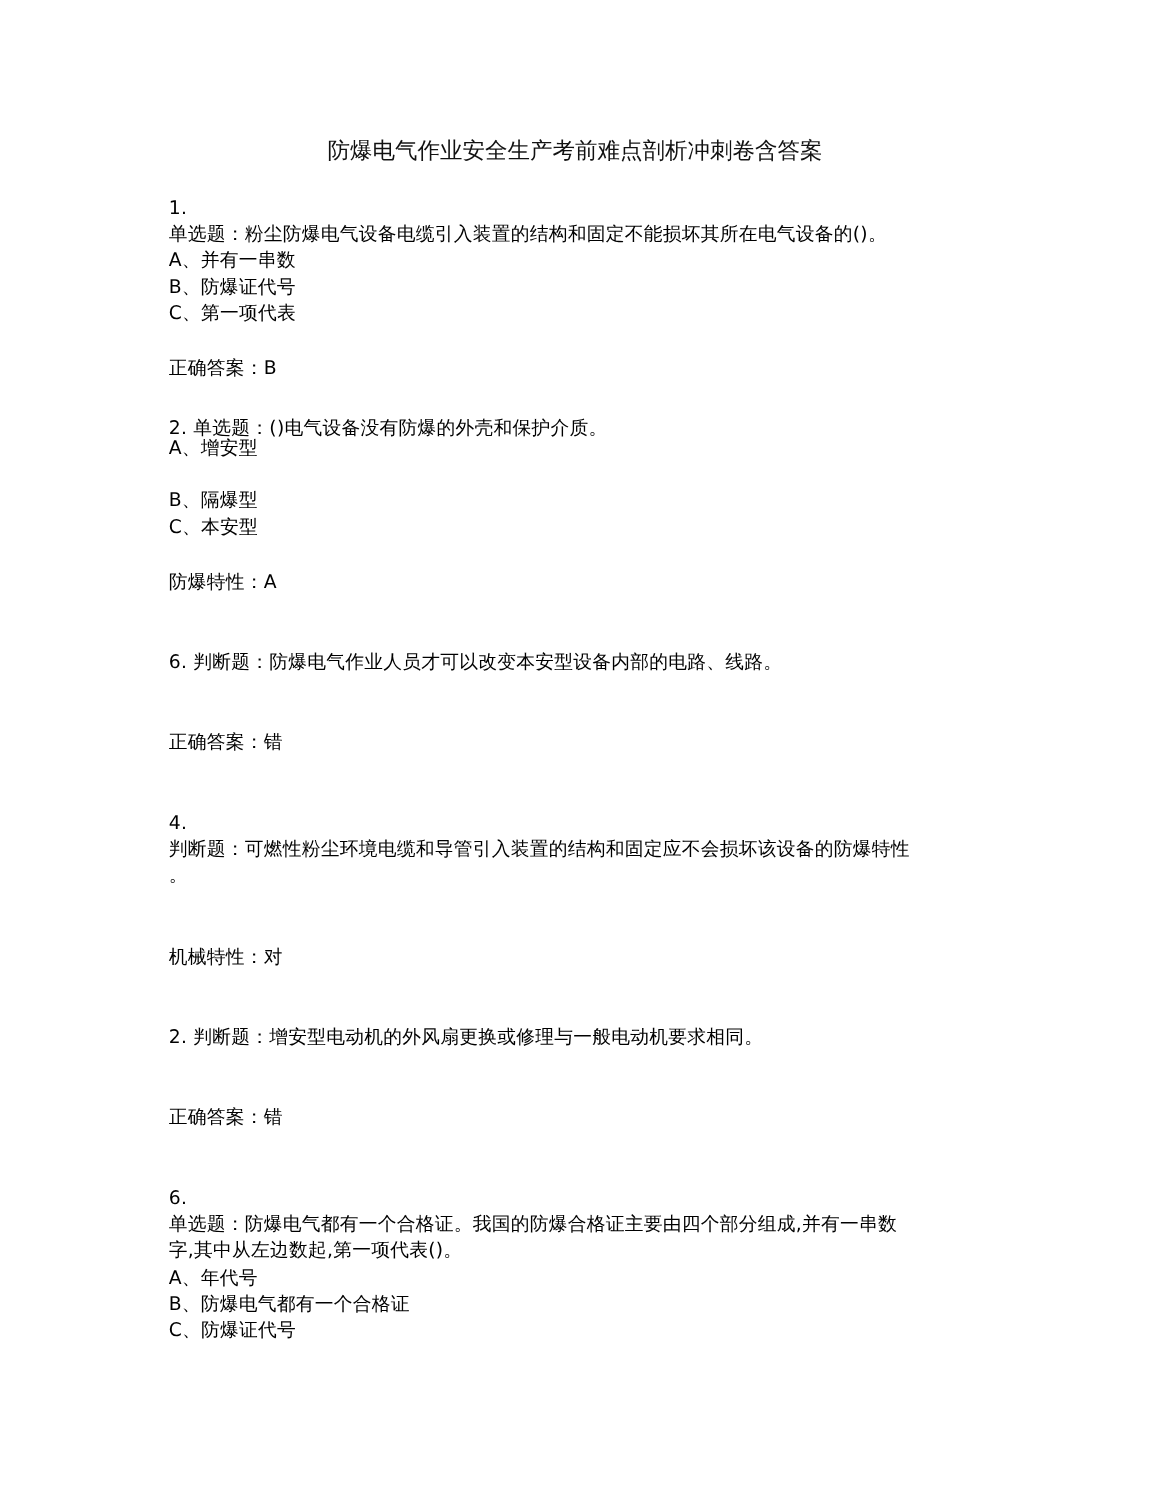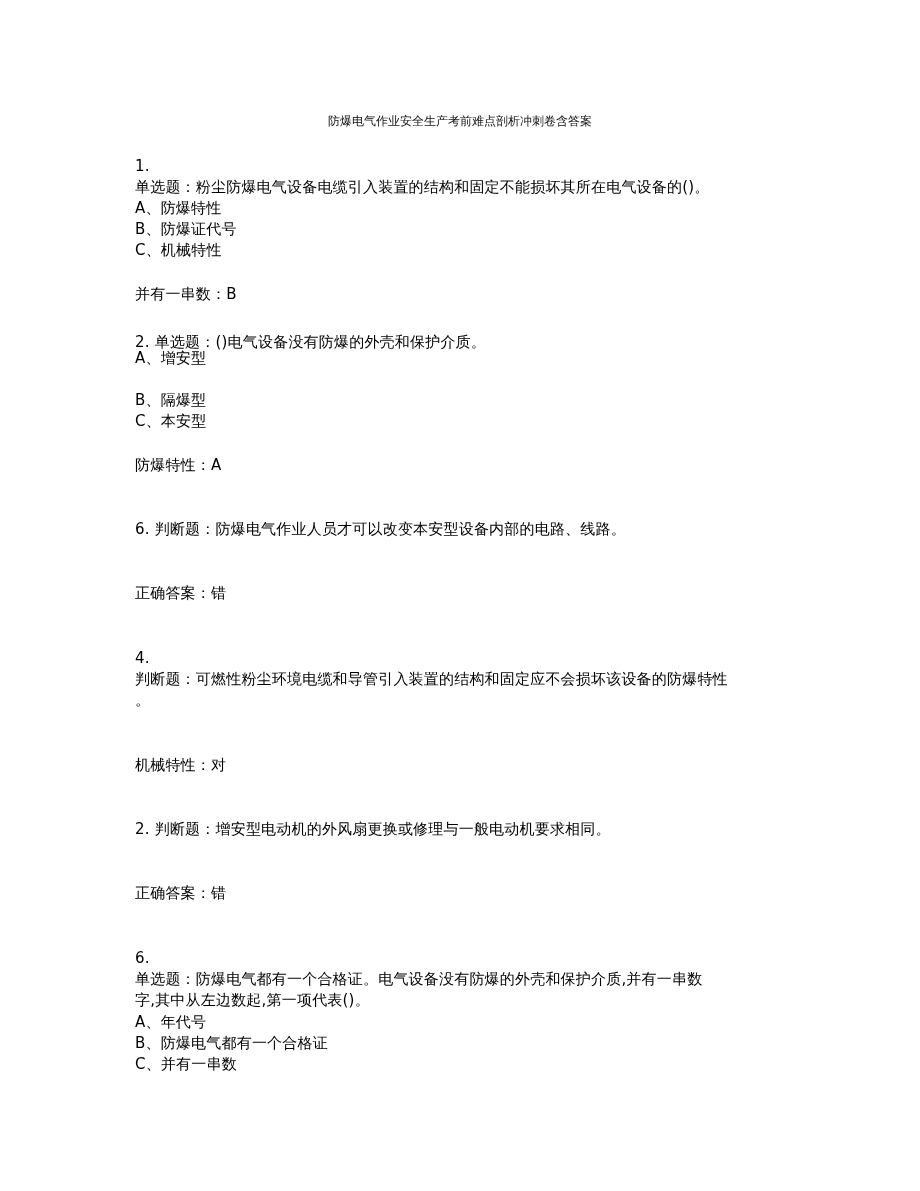--- a/index.html
+++ b/index.html
@@ -15,21 +15,21 @@
       font-family: "DejaVu Sans", "Liberation Sans", sans-serif;
       color: #000000;
     }
     .title {
       position: absolute;
       top: 110px;
       left: 0;
       width: 920px;
       text-align: center;
       font-family: "DejaVu Serif", "Liberation Serif", serif;
-      font-size: 12px;
+      font-size: 18px;
       line-height: 22px;
       color: #111111;
     }
     .line {
       position: absolute;
       left: 135px;
       font-size: 15px;
       line-height: 21px;
       white-space: nowrap;
       color: #000000;
@@ -39,24 +39,24 @@
 </head>
 <body>
 
 <div>
 
   <div class="title">防爆电气作业安全生产考前难点剖析冲刺卷含答案</div>
 
   <div>
     <div class="line" style="top:156px">1.</div>
     <div class="line" style="top:177px">单选题：粉尘防爆电气设备电缆引入装置的结构和固定不能损坏其所在电气设备的()。</div>
-    <div class="line" style="top:198px">A、防爆特性</div>
+    <div class="line" style="top:198px">A、并有一串数</div>
     <div class="line" style="top:219px">B、防爆证代号</div>
-    <div class="line" style="top:240px">C、机械特性</div>
-    <div class="line" style="top:284px">并有一串数：B</div>
+    <div class="line" style="top:240px">C、第一项代表</div>
+    <div class="line" style="top:284px">正确答案：B</div>
   </div>
 
   <div>
     <div class="line" style="top:332px">2. 单选题：()电气设备没有防爆的外壳和保护介质。</div>
     <div class="line" style="top:348px">A、增安型</div>
     <div class="line" style="top:390px">B、隔爆型</div>
     <div class="line" style="top:411px">C、本安型</div>
     <div class="line" style="top:455px">防爆特性：A</div>
   </div>
 
@@ -72,20 +72,20 @@
     <div class="line" style="top:755px">机械特性：对</div>
   </div>
 
   <div>
     <div class="line" style="top:819px">2. 判断题：增安型电动机的外风扇更换或修理与一般电动机要求相同。</div>
     <div class="line" style="top:883px">正确答案：错</div>
   </div>
 
   <div>
     <div class="line" style="top:948px">6.</div>
-    <div class="line" style="top:969px">单选题：防爆电气都有一个合格证。电气设备没有防爆的外壳和保护介质,并有一串数</div>
+    <div class="line" style="top:969px">单选题：防爆电气都有一个合格证。我国的防爆合格证主要由四个部分组成,并有一串数</div>
     <div class="line" style="top:990px">字,其中从左边数起,第一项代表()。</div>
     <div class="line" style="top:1012px">A、年代号</div>
     <div class="line" style="top:1033px">B、防爆电气都有一个合格证</div>
-    <div class="line" style="top:1054px">C、并有一串数</div>
+    <div class="line" style="top:1054px">C、防爆证代号</div>
   </div>
 
 </div>
 
 </body></html>

